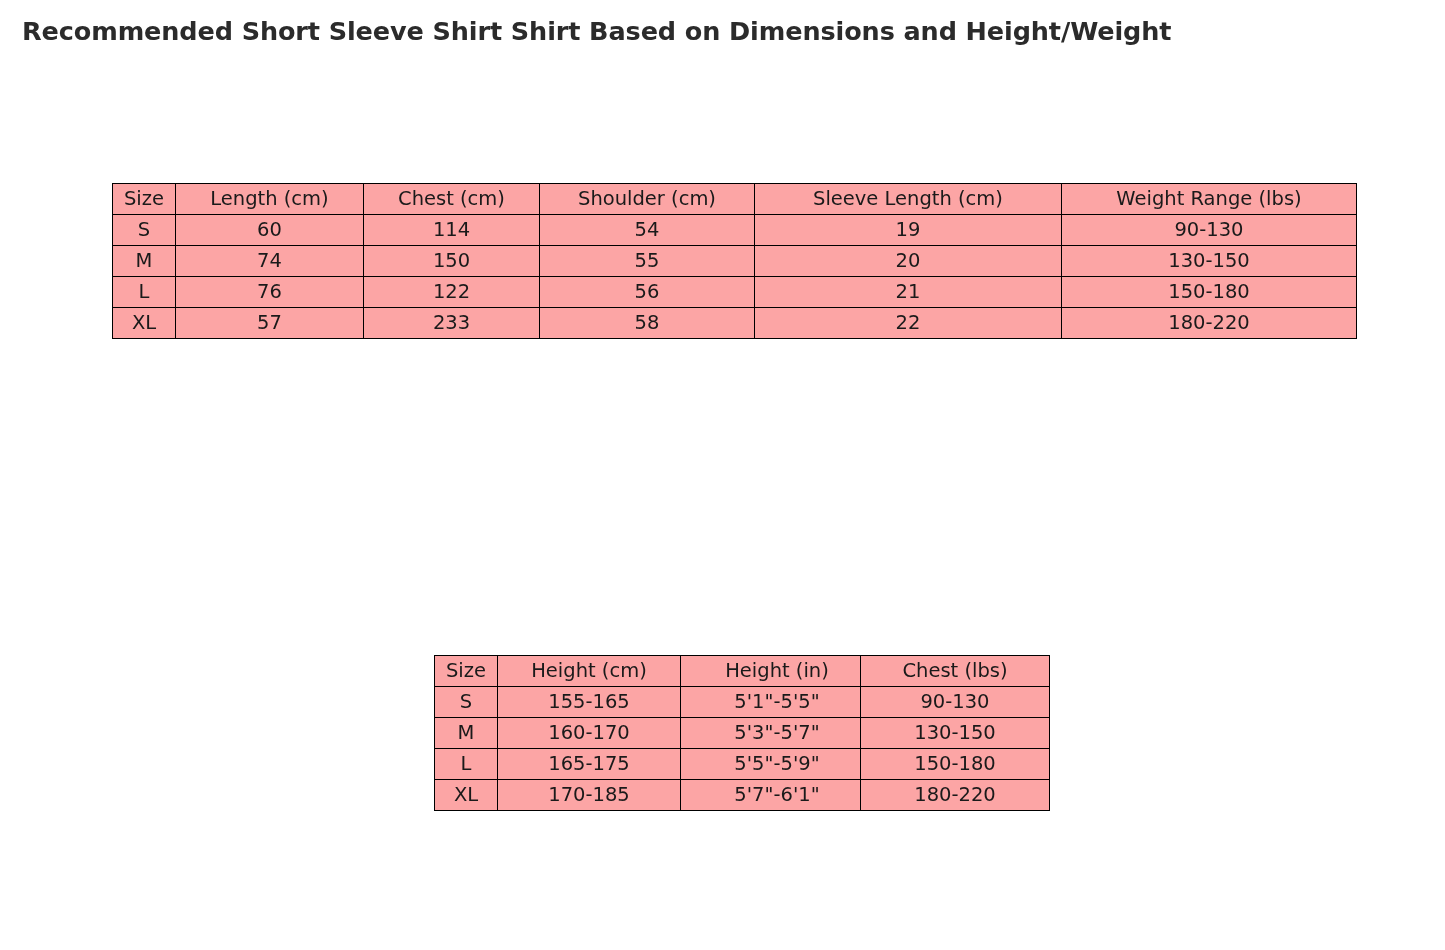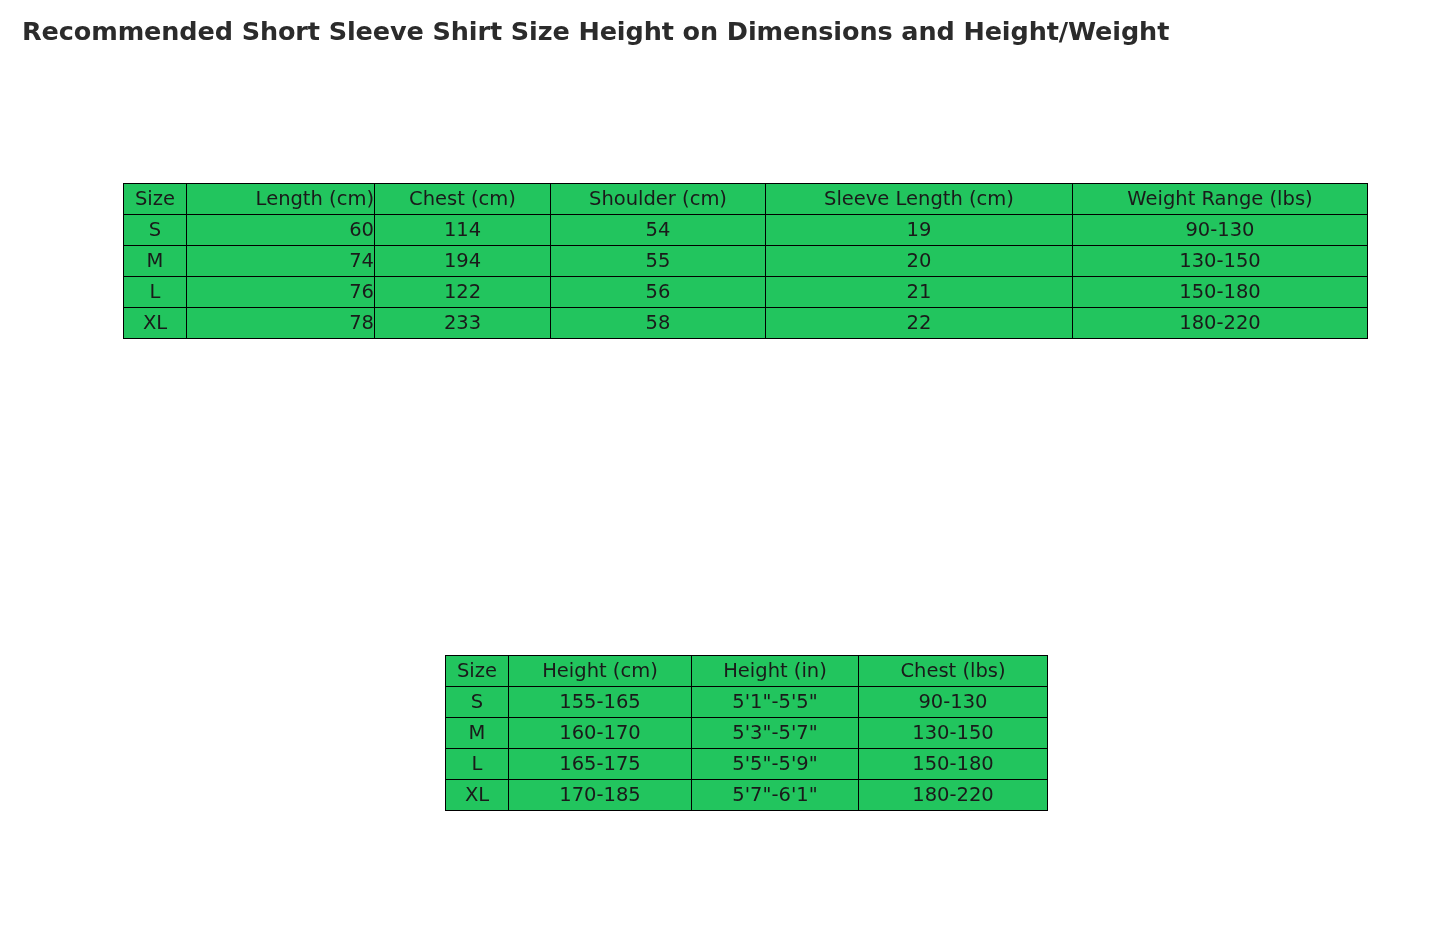--- a/index.html
+++ b/index.html
@@ -21,66 +21,65 @@
     top: 16px;
     font-size: 25.5px;
     font-weight: bold;
     letter-spacing: -0.1px;
     color: #2b2b2b;
     white-space: nowrap;
   }
   table.grid {
     border-collapse: collapse;
     position: absolute;
-    background: #22c55e;
-    margin-left: 11px;
+    background: #fca5a5;
   }
   table.grid td, table.grid th {
     border: 1.6px solid #000000;
     font-weight: normal;
     text-align: center;
     color: #1a1a1a;
     padding: 0;
     line-height: 1;
     white-space: nowrap;
   }
   
   #table-dimensions {
     left: 112px;
     top: 183px;
     font-size: 19.5px;
   }
   #table-dimensions td, #table-dimensions th {
     height: 30px;
   }
   #table-dimensions .c0 { width: 62px; }
-  #table-dimensions .c1 { width: 187px; text-align: right; }
+  #table-dimensions .c1 { width: 187px; }
   #table-dimensions .c2 { width: 175px; }
   #table-dimensions .c3 { width: 214px; }
   #table-dimensions .c4 { width: 306px; }
   #table-dimensions .c5 { width: 294px; }
 
   
   #table-heightweight {
     left: 434px;
     top: 655px;
     font-size: 19.5px;
   }
   #table-heightweight td, #table-heightweight th {
     height: 30px;
   }
   #table-heightweight .c0 { width: 62px; }
   #table-heightweight .c1 { width: 182px; }
-  #table-heightweight .c2 { width: 166px; }
+  #table-heightweight .c2 { width: 166px; padding-left: 13px; }
   #table-heightweight .c3 { width: 188px; }
 </style>
 </head>
 <body>
 
-<div id="page-title">Recommended Short Sleeve Shirt Size Height on Dimensions and Height/Weight</div>
+<div id="page-title">Recommended Short Sleeve Shirt Shirt Based on Dimensions and Height/Weight</div>
 
 <table class="grid" id="table-dimensions">
   <thead>
     <tr>
       <th class="c0">Size</th>
       <th class="c1">Length (cm)</th>
       <th class="c2">Chest (cm)</th>
       <th class="c3">Shoulder (cm)</th>
       <th class="c4">Sleeve Length (cm)</th>
       <th class="c5">Weight Range (lbs)</th>
@@ -91,36 +90,36 @@
       <td class="c0">S</td>
       <td class="c1">60</td>
       <td class="c2">114</td>
       <td class="c3">54</td>
       <td class="c4">19</td>
       <td class="c5">90-130</td>
     </tr>
     <tr>
       <td class="c0">M</td>
       <td class="c1">74</td>
-      <td class="c2">194</td>
+      <td class="c2">150</td>
       <td class="c3">55</td>
       <td class="c4">20</td>
       <td class="c5">130-150</td>
     </tr>
     <tr>
       <td class="c0">L</td>
       <td class="c1">76</td>
       <td class="c2">122</td>
       <td class="c3">56</td>
       <td class="c4">21</td>
       <td class="c5">150-180</td>
     </tr>
     <tr>
       <td class="c0">XL</td>
-      <td class="c1">78</td>
+      <td class="c1">57</td>
       <td class="c2">233</td>
       <td class="c3">58</td>
       <td class="c4">22</td>
       <td class="c5">180-220</td>
     </tr>
   </tbody>
 </table>
 
 <table class="grid" id="table-heightweight">
   <thead>

